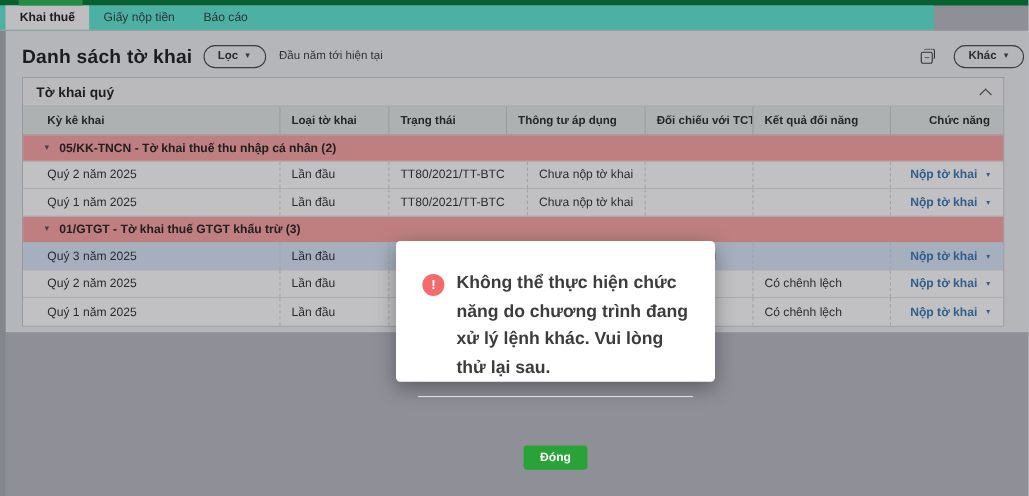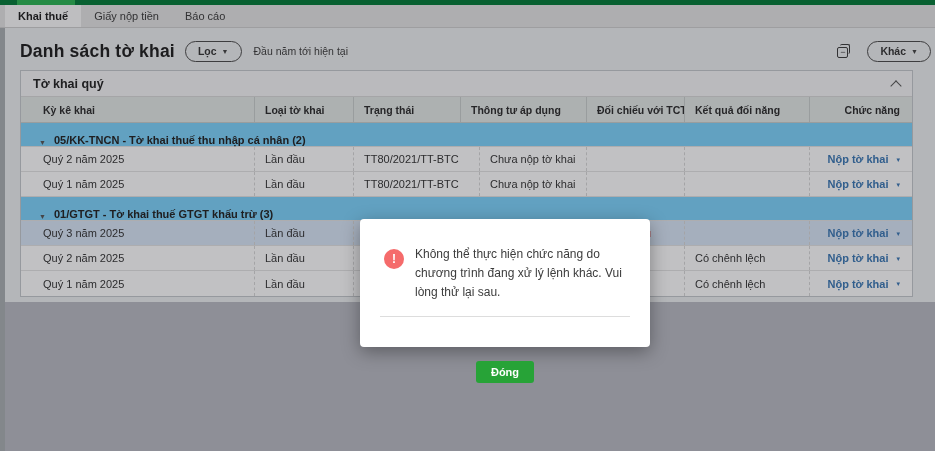--- a/index.html
+++ b/index.html
@@ -9,22 +9,22 @@
     position:relative;
     background:#b9bbc3;
     color:#303030;
   }
   
   .left-strip { position:absolute; left:0; top:0; width:5px; height:451px; background:#aab0b2; z-index:2; }
   .top-green  { position:absolute; left:0; top:0; width:935px; height:5px; background:#027a38; z-index:3; }
   .tab-indicator { position:absolute; left:17px; top:0; width:58px; height:5px; background:#2bb553; z-index:4; }
 
   .tabbar {
-    position:absolute; left:0; top:5px; width:935px; height:23px;
-    background:#e5e5e5; border-bottom:1px solid #cfcfcf;
+    position:absolute; left:0; top:5px; width:849px; height:23px;
+    background:#5eead4; border-bottom:1px solid #cfcfcf;
     display:flex; align-items:stretch; padding-left:5px; z-index:3;
   }
   .tab { display:flex; align-items:center; padding:0 13px; font-size:11px; color:#3a3a3a; cursor:pointer; }
   .tab.active { background:#fbfbfb; font-weight:bold; color:#1c1c1c; }
 
   .content {
     position:absolute; left:5px; top:28px; width:930px; height:274px;
     background:#eef0f1; z-index:1;
   }
 
@@ -79,22 +79,22 @@
   .cell { padding:0 10px; overflow:hidden; white-space:nowrap; height:100%; display:flex; align-items:center; }
   .c0 { width:233px; padding-left:22px; }
   .c1 { width:99px; }
   .c2 { width:126px; }
   .c3 { width:107px; }
   .c4 { width:98px; }
   .c5 { width:125px; }
   .c6 { width:103px; justify-content:flex-end; padding-right:12px; }
 
   .group-row {
-    height:24px; display:flex; align-items:flex-end; gap:8px;
-    padding-left:18px; background:#7dd3fc; border-bottom:1px solid #e4e4e4;
+    height:24px; display:flex; align-items:center; gap:8px;
+    padding-left:18px; background:#fca5a5; border-bottom:1px solid #e4e4e4;
     font-size:11px; font-weight:bold; color:#222; cursor:pointer;
   }
   .group-caret { font-size:7px; color:#555; }
 
   .data-row { height:25px; font-size:11px; color:#333; background:#fff; border-bottom:1px solid #e4e4e4; }
   .data-row .cell + .cell { border-left:1px dashed #d8d8d8; }
   .data-row.selected { background:#d9e6f7; }
   .data-row:last-child { border-bottom:none; }
 
   .action-link { color:#3a78b5; font-weight:bold; font-size:11px; cursor:pointer; display:inline-flex; align-items:center; gap:8px;margin-left:24px; }
@@ -107,21 +107,21 @@
     position:absolute; left:360px; top:219px; width:290px; height:128px;
     background:#ffffff; border-radius:4px; z-index:20;
     box-shadow:0 5px 18px rgba(0,0,0,0.35);
   }
   .modal-body { display:flex; padding:26px 20px 0 24px; gap:11px; }
   .err-circle {
     flex:0 0 auto; width:20px; height:20px; border-radius:50%;
     background:#f56b6b; color:#fff; font-weight:bold; font-size:12px;
     display:flex; align-items:center; justify-content:center; margin-top:4px;
   }
-  .modal-msg { font-size:12px; color:#3c3c3c; line-height:1.6; width:216px; }
+  .modal-msg { font-size:16px; color:#3c3c3c; line-height:1.6; width:216px;font-weight:bold; }
   .modal-divider { border-top:1px solid #ddd; margin:13px 20px 0 20px; }
   .modal-footer { display:flex; justify-content:center; margin-top:12px; }
   .btn-close {
     background:#27a337; color:#fff; border:none; border-radius:3px;
     font-size:11px; font-weight:bold; padding:5px 15px; cursor:pointer;
     font-family:inherit;
     margin-top:32px;
   }
 </style>
 </head>

